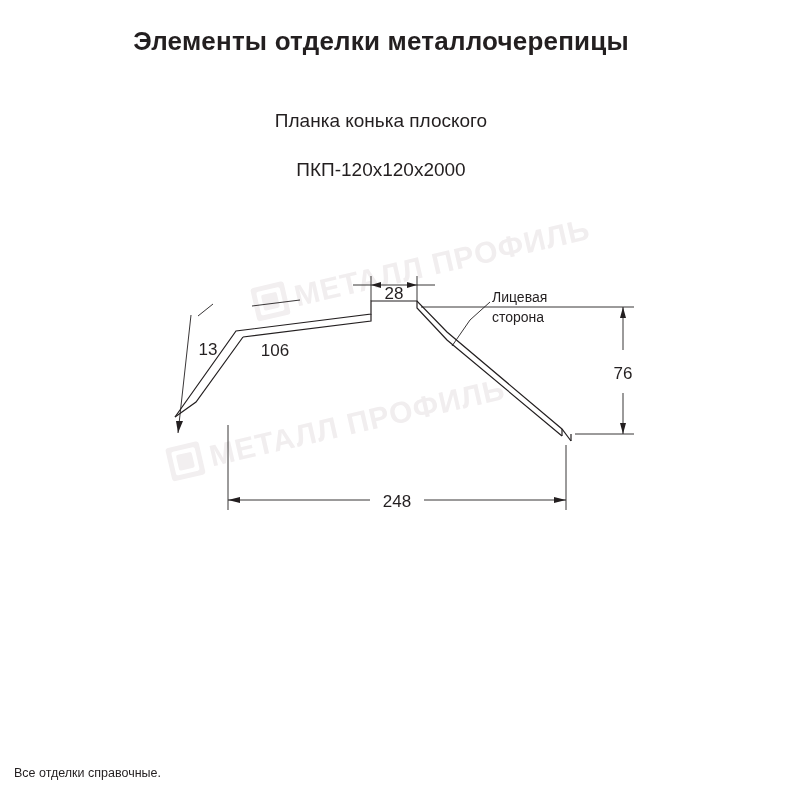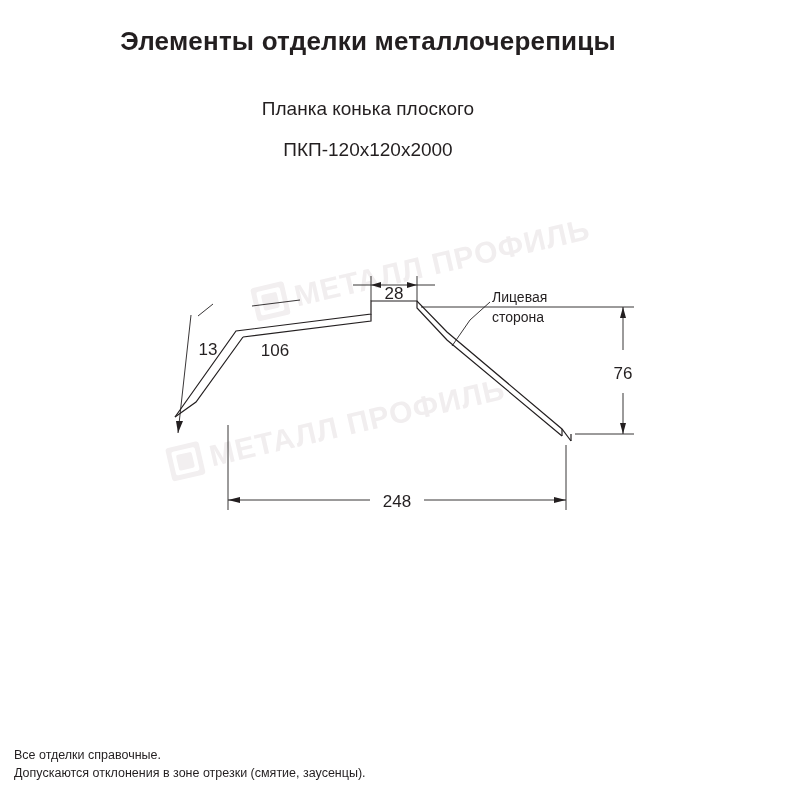--- a/index.html
+++ b/index.html
@@ -15,34 +15,34 @@
     position: relative;
     overflow: hidden;
   }
   .page {
     position: absolute;
     inset: 0;
   }
   .title-block {
     position: absolute;
     top: 26px;
-    left: 4px;
+    left: 17px;
     width: 728px;
     text-align: center;
   }
   .main-title {
     font-size: 26px;
     font-weight: bold;
     letter-spacing: 0.2px;
     margin: 0;
     line-height: 1.2;
   }
   .subtitle {
     font-size: 19px;
-    margin: 0;
+    margin: 12px;
     padding-top: 40px;
     line-height: 1.3;
     font-weight: normal;
   }
   .code {
     font-size: 19px;
     margin: 4px;
     padding-top: 12px;
     line-height: 1.3;
     font-weight: normal;
@@ -173,16 +173,15 @@
         <path d="M 228 320 L 240 317 L 240 323 Z" fill="#231f20" stroke="none"></path>
         <path d="M 566 320 L 554 317 L 554 323 Z" fill="#231f20" stroke="none"></path>
       </g>
       <text class="dim-label" x="397" y="327" text-anchor="middle">248</text>
 
     </svg>
   </div>
 
   <div class="footer">
     <div>Все отделки справочные.</div>
-    <div>Допускаются отклонения в зоне отрезки (смятие, заусенцы).</div>
   </div>
 
 </div>
 
 </body></html>

